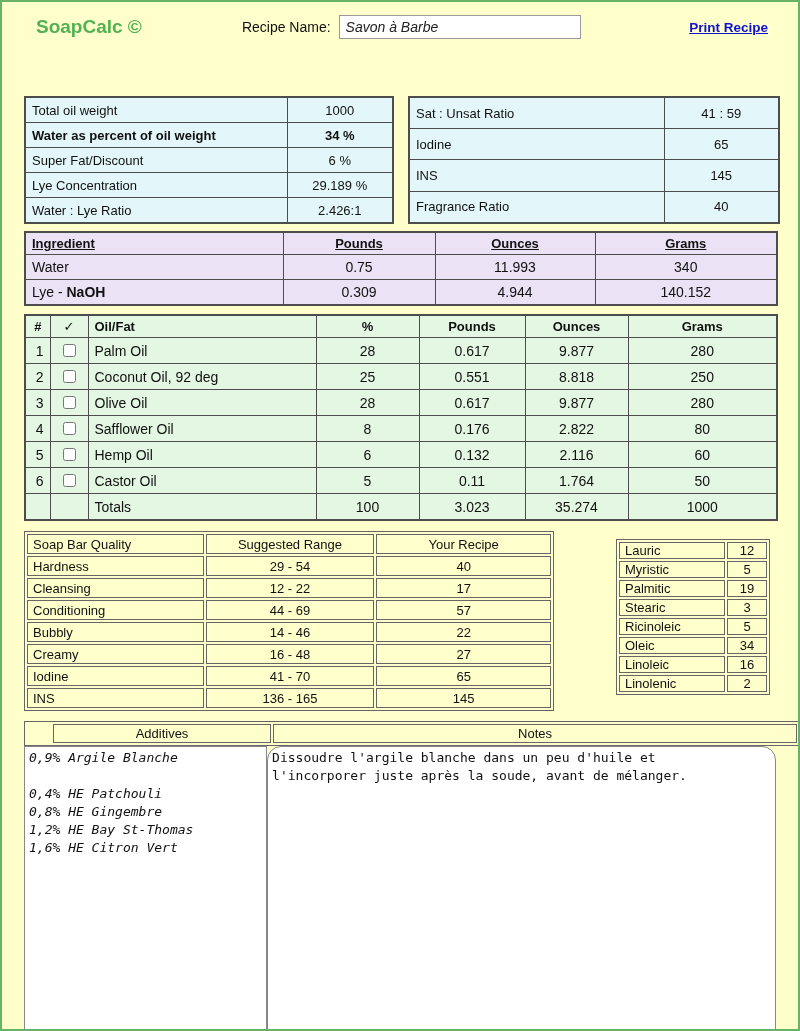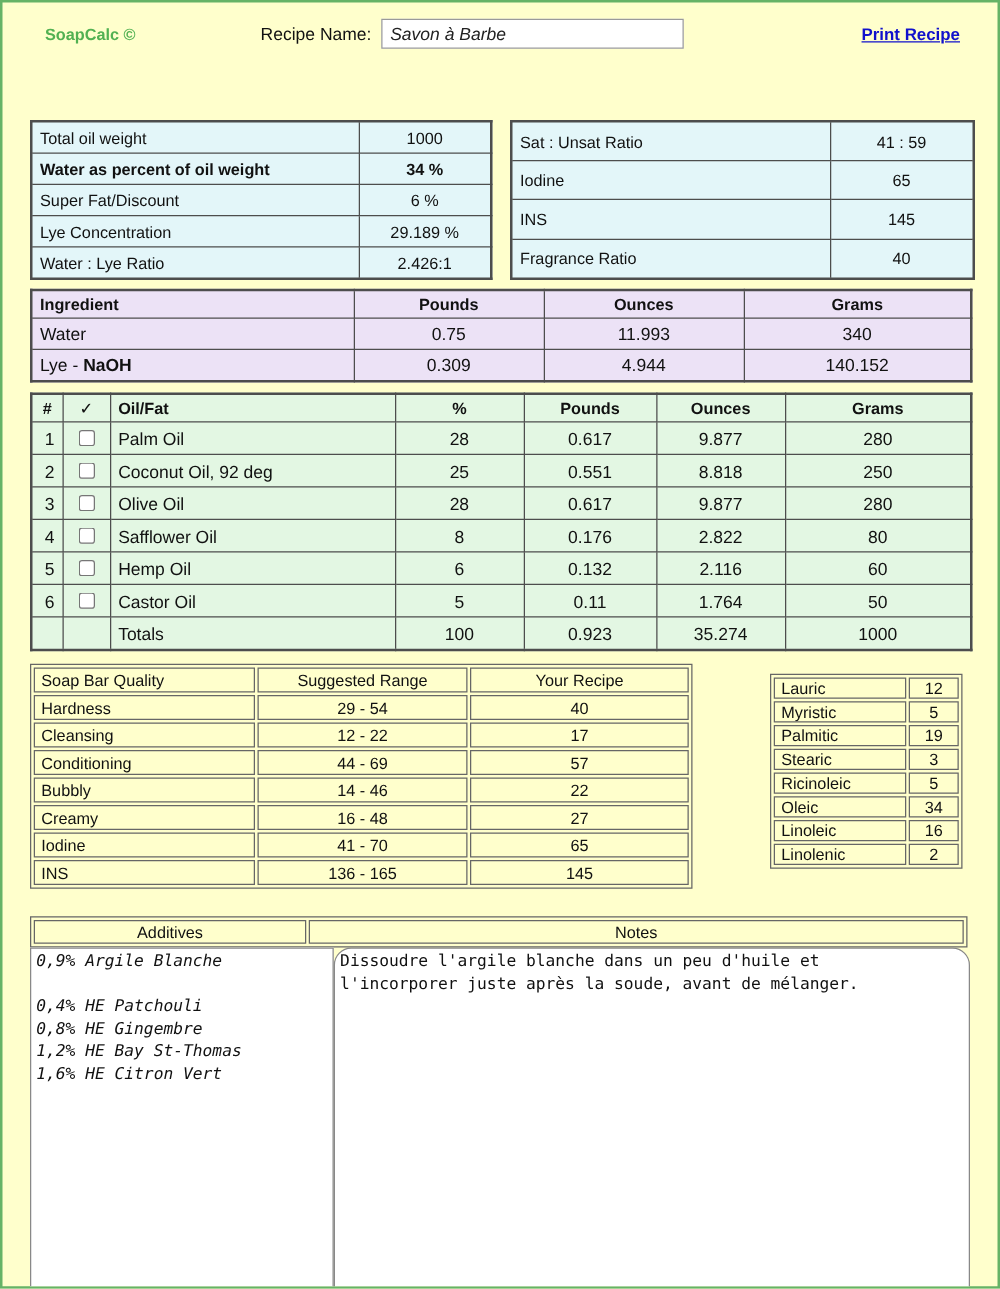--- a/index.html
+++ b/index.html
@@ -1,61 +1,61 @@
 <!DOCTYPE html>
 <html><head>
 <meta charset="utf-8">
 <style>
   html,body{margin:0;padding:0;}
   body{width:800px;height:1031px;background:#eef7e6;font-family:"Liberation Sans","DejaVu Sans",sans-serif;}
   .page{box-sizing:border-box;width:800px;height:1031px;border:2px solid #66b366;background:#ffffcc;
         padding:8px 22px 0 22px;overflow:hidden;position:relative;}
   
   .topbar{display:flex;align-items:center;height:34px;}
-  .app-title{color:#52b152;font-weight:bold;font-size:13px;margin-left:12px;text-align:right;}
+  .app-title{color:#52b152;font-weight:bold;font-size:19px;margin-left:12px;text-align:right;}
   .recipe-label{margin-left:100px;font-size:14px;color:#111;}
   .recipe-input{margin-left:8px;width:228px;height:22px;border:1px solid #9a9a9a;background:#fff;
                 font-family:"Liberation Sans",sans-serif;font-size:14px;font-style:italic;padding:0 6px;color:#222;}
   a.link{color:#1111cc;font-weight:bold;font-size:13.5px;text-decoration:underline;cursor:pointer;}
   .top-print{margin-left:auto;margin-right:8px;}
   
   table.solid{border-collapse:collapse;table-layout:fixed;margin-top:48px;}
   table.solid td,table.solid th{border:1px solid #4d4d4d;padding:1px 6px;font-size:13px;color:#111;
        overflow:hidden;white-space:nowrap;}
   table.solid{border:2px solid #4d4d4d;}
   
   .summary-row{display:flex;gap:14px;margin-top:4px;}
   table.summary{width:368px;background:#e3f6f9;}
   table.summary td{height:22px;}
   td.lbl{text-align:left;}
   td.val{text-align:center;}
   tr.boldrow td{font-weight:bold;}
   
   table.lye{width:752px;margin-top:7px;background:#ece2f6;}
-  table.lye th{height:19px;font-weight:bold;}
+  table.lye th{height:19px;font-weight:bold;text-decoration:underline;}
   table.lye td{height:22px;font-size:14px;}
   
   table.oils{width:752px;margin-top:8px;background:#e3f7e3;}
   table.oils th{height:19px;font-weight:bold;}
   table.oils td{height:23px;font-size:14px;}
   td.num{text-align:right;padding-right:3px;}
   td.ctr,th.ctr{text-align:center;}
   th.lft{text-align:left;}
   input.oil-check{width:13px;height:13px;margin:0;display:block;margin-left:auto;margin-right:auto;}
   
   table.spaced{border-collapse:separate;border-spacing:2px;border:1px solid #666;table-layout:fixed;}
   table.spaced td,table.spaced th{border:1px solid #666;padding:0 5px;font-size:13px;color:#111;
        background:#ffffcc;overflow:hidden;white-space:nowrap;}
   .quality-row{display:flex;margin-top:10px;align-items:flex-start;}
   table.quality{width:530px;}
   table.quality td,table.quality th{height:18px;font-weight:normal;}
   table.fatty{width:152px;margin-left:auto;margin-right:6px;margin-top:8px;}
   table.fatty td{height:15px;}
   
-  table.notes-head{width:686px;margin-top:22px;}
+  table.notes-head{width:686px;margin-top:10px;padding-left:26px;}
   table.notes-head th{height:17px;text-align:center;font-weight:normal;}
   .text-row{display:flex;}
   textarea.memo{box-sizing:border-box;border:1px solid #888;background:#fff;color:#111;
       font-family:"DejaVu Sans Mono","Liberation Mono",monospace;font-size:13px;line-height:18px;
       padding:2px 4px;height:312px;resize:both;overflow:auto;}
   .memo-additives{width:252px;font-style:italic;}
   .memo-notes{width:528px;border-radius:14px;}
   
   .footer{position:relative;height:38px;}
   .btn{position:absolute;top:7px;font-style:italic;font-size:13.5px;color:#222;
@@ -245,21 +245,21 @@
       <td class="ctr">5</td>
       <td class="ctr">0.11</td>
       <td class="ctr">1.764</td>
       <td class="ctr">50</td>
     </tr>
     <tr>
       <td></td>
       <td></td>
       <td class="lbl">Totals</td>
       <td class="ctr">100</td>
-      <td class="ctr">0.923</td>
+      <td class="ctr">3.023</td>
       <td class="ctr">35.274</td>
       <td class="ctr">1000</td>
     </tr>
   </tbody>
     </table>
 
   <div class="quality-row">
     <table class="quality spaced">
       <colgroup>
           <col style="width:176px">

